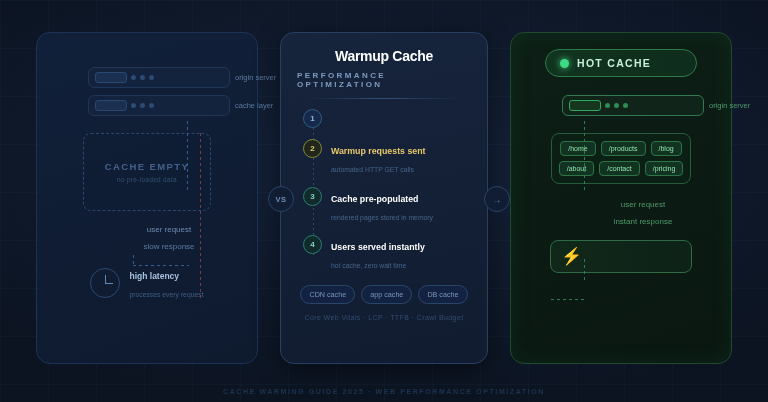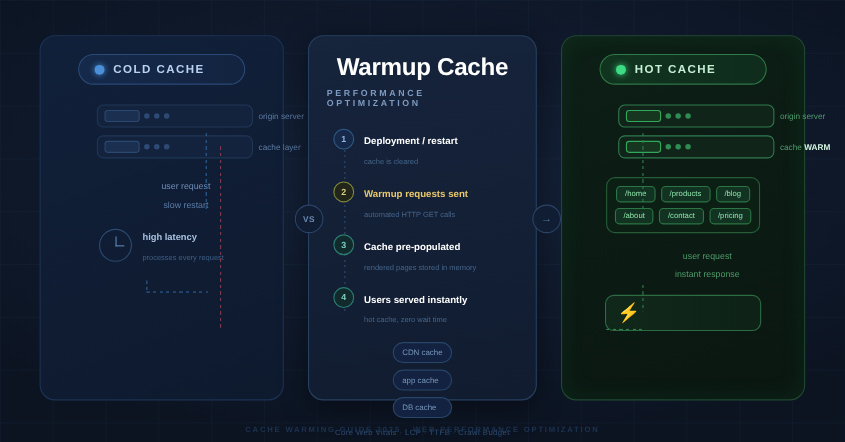--- a/index.html
+++ b/index.html
@@ -168,21 +168,21 @@
     background: linear-gradient(170deg, #16243c 0%, #111c30 100%);
     border: 1px solid #27405f;
     border-radius: 14px;
     padding: 16px 16px 12px;
     display: flex;
     flex-direction: column;
     align-items: center;
     box-shadow: 0 6px 26px rgba(0,0,0,0.45);
   }
   .ctitle1 {
-    font-size: 22px; font-weight: 700; color: #ffffff;
+    font-size: 14px; font-weight: 700; color: #ffffff;
     letter-spacing: -0.3px; line-height: 1.08; text-align: right;
   }
   .ctitle2 {
     font-size: 22px; font-weight: 700; letter-spacing: -0.3px;
     color: #e3a84f; line-height: 1.12; text-align: center;
   }
   .csub {
     margin-top: 7px; font-size: 8px; letter-spacing: 2.4px;
     color: #7d9ac0; font-weight: 600;
   }
@@ -212,21 +212,21 @@
   .step.s2 .step-title { color: #e8c86a; }
   .step.s3 .step-title, .step.s4 .step-title { color: #ffffff; text-align: center; }
   .step-sub { font-size: 6.8px; color: #46658b; margin-top: 2.5px; }
   .steps .connector {
     position: absolute; left: 15.5px; top: 19px; bottom: 14px;
     width: 1px;
     background: repeating-linear-gradient(to bottom, #2c4a6e 0 2px, transparent 2px 5px);
     z-index: 1;
   }
 
-  .tags { margin-top: 13px; display: flex; gap: 6px; flex-direction: column; }
+  .tags { margin-top: 13px; display: flex; gap: 6px; }
   .tag {
     font-size: 7.2px; color: #7796bd;
     border: 1px solid #284669; border-radius: 12px;
     padding: 4px 8px; background: #132240;
   }
   .cfooter {
     margin-top: 10px; font-size: 7px; color: #2e4d72; letter-spacing: .4px;
   }
 
   
@@ -310,24 +310,20 @@
 </head>
 <body>
 
 <div class="stage">
   <div class="grid"></div>
 
   <div class="panels">
 
     <div class="panel panel-cold">
 
-      <div class="pill pill-cold">
-        <span class="dot dot-cold"></span>
-        <span>COLD CACHE</span>
-      </div>
 
       <div class="srv-rows">
         <div class="srv-row">
           <span class="srv-chip"></span>
           <span class="srv-dots">
             <i class="sdot"></i>
               <i class="sdot"></i>
               <i class="sdot"></i>
           </span>
           <span class="srv-label">origin server</span>
@@ -336,52 +332,52 @@
           <span class="srv-chip"></span>
           <span class="srv-dots">
             <i class="sdot"></i>
               <i class="sdot"></i>
               <i class="sdot"></i>
           </span>
           <span class="srv-label">cache layer</span>
         </div>
       </div>
 
+      <div class="empty-box">
+        <div class="empty-title">CACHE EMPTY</div>
+        <div class="empty-sub">no pre-loaded data</div>
+      </div>
 
       <div class="vline cold" style="left:150px; top:88px; height:72px;"></div>
       <div class="vline red" style="left:163px; top:100px; height:165px;"></div>
       <div class="hline" style="left:96px; top:232px; width:56px; color:#2f5f94;"></div>
       <div class="vline cold" style="left:96px; top:222px; height:12px;"></div>
 
       <div class="flow-label" style="margin-top:14px;">user request</div>
-      <div class="flow-label slow" style="margin-top:8px;">slow restart</div>
+      <div class="flow-label slow" style="margin-top:8px;">slow response</div>
 
       <div class="latency">
         <span class="clock"></span>
         <span>
           <span class="lat-title">high latency</span><br>
           <span class="lat-sub">processes every request</span>
         </span>
       </div>
     </div>
 
     <div class="panel panel-center">
       <div class="ctitle1">Warmup Cache</div>
       <div class="csub">PERFORMANCE OPTIMIZATION</div>
       <div class="divider"></div>
 
       <div class="steps">
         <div class="connector"></div>
 
         <div class="step s1">
           <span class="step-num">1</span>
-          <span class="step-body">
-            <span class="step-title">Deployment / restart</span><br>
-            <span class="step-sub">cache is cleared</span>
-          </span>
         </div>
 
         <div class="step s2">
           <span class="step-num">2</span>
           <span class="step-body">
             <span class="step-title">Warmup requests sent</span><br>
             <span class="step-sub">automated HTTP GET calls</span>
           </span>
         </div>
 
@@ -421,29 +417,20 @@
       <div class="srv-rows">
         <div class="srv-row warm">
           <span class="srv-chip warm"></span>
           <span class="srv-dots">
             <i class="sdot warm"></i>
               <i class="sdot warm"></i>
               <i class="sdot warm"></i>
           </span>
           <span class="srv-label warm">origin server</span>
         </div>
-        <div class="srv-row warm">
-          <span class="srv-chip warm"></span>
-          <span class="srv-dots">
-            <i class="sdot warm"></i>
-              <i class="sdot warm"></i>
-              <i class="sdot warm"></i>
-          </span>
-          <span class="srv-label warm"><span>cache </span><span class="warmtag">WARM</span></span>
-        </div>
       </div>
 
       <div class="pages-box">
         <span class="page-chip">/home</span>
         <span class="page-chip">/products</span>
         <span class="page-chip">/blog</span>
         <span class="page-chip">/about</span>
         <span class="page-chip">/contact</span>
         <span class="page-chip">/pricing</span>
       </div>

